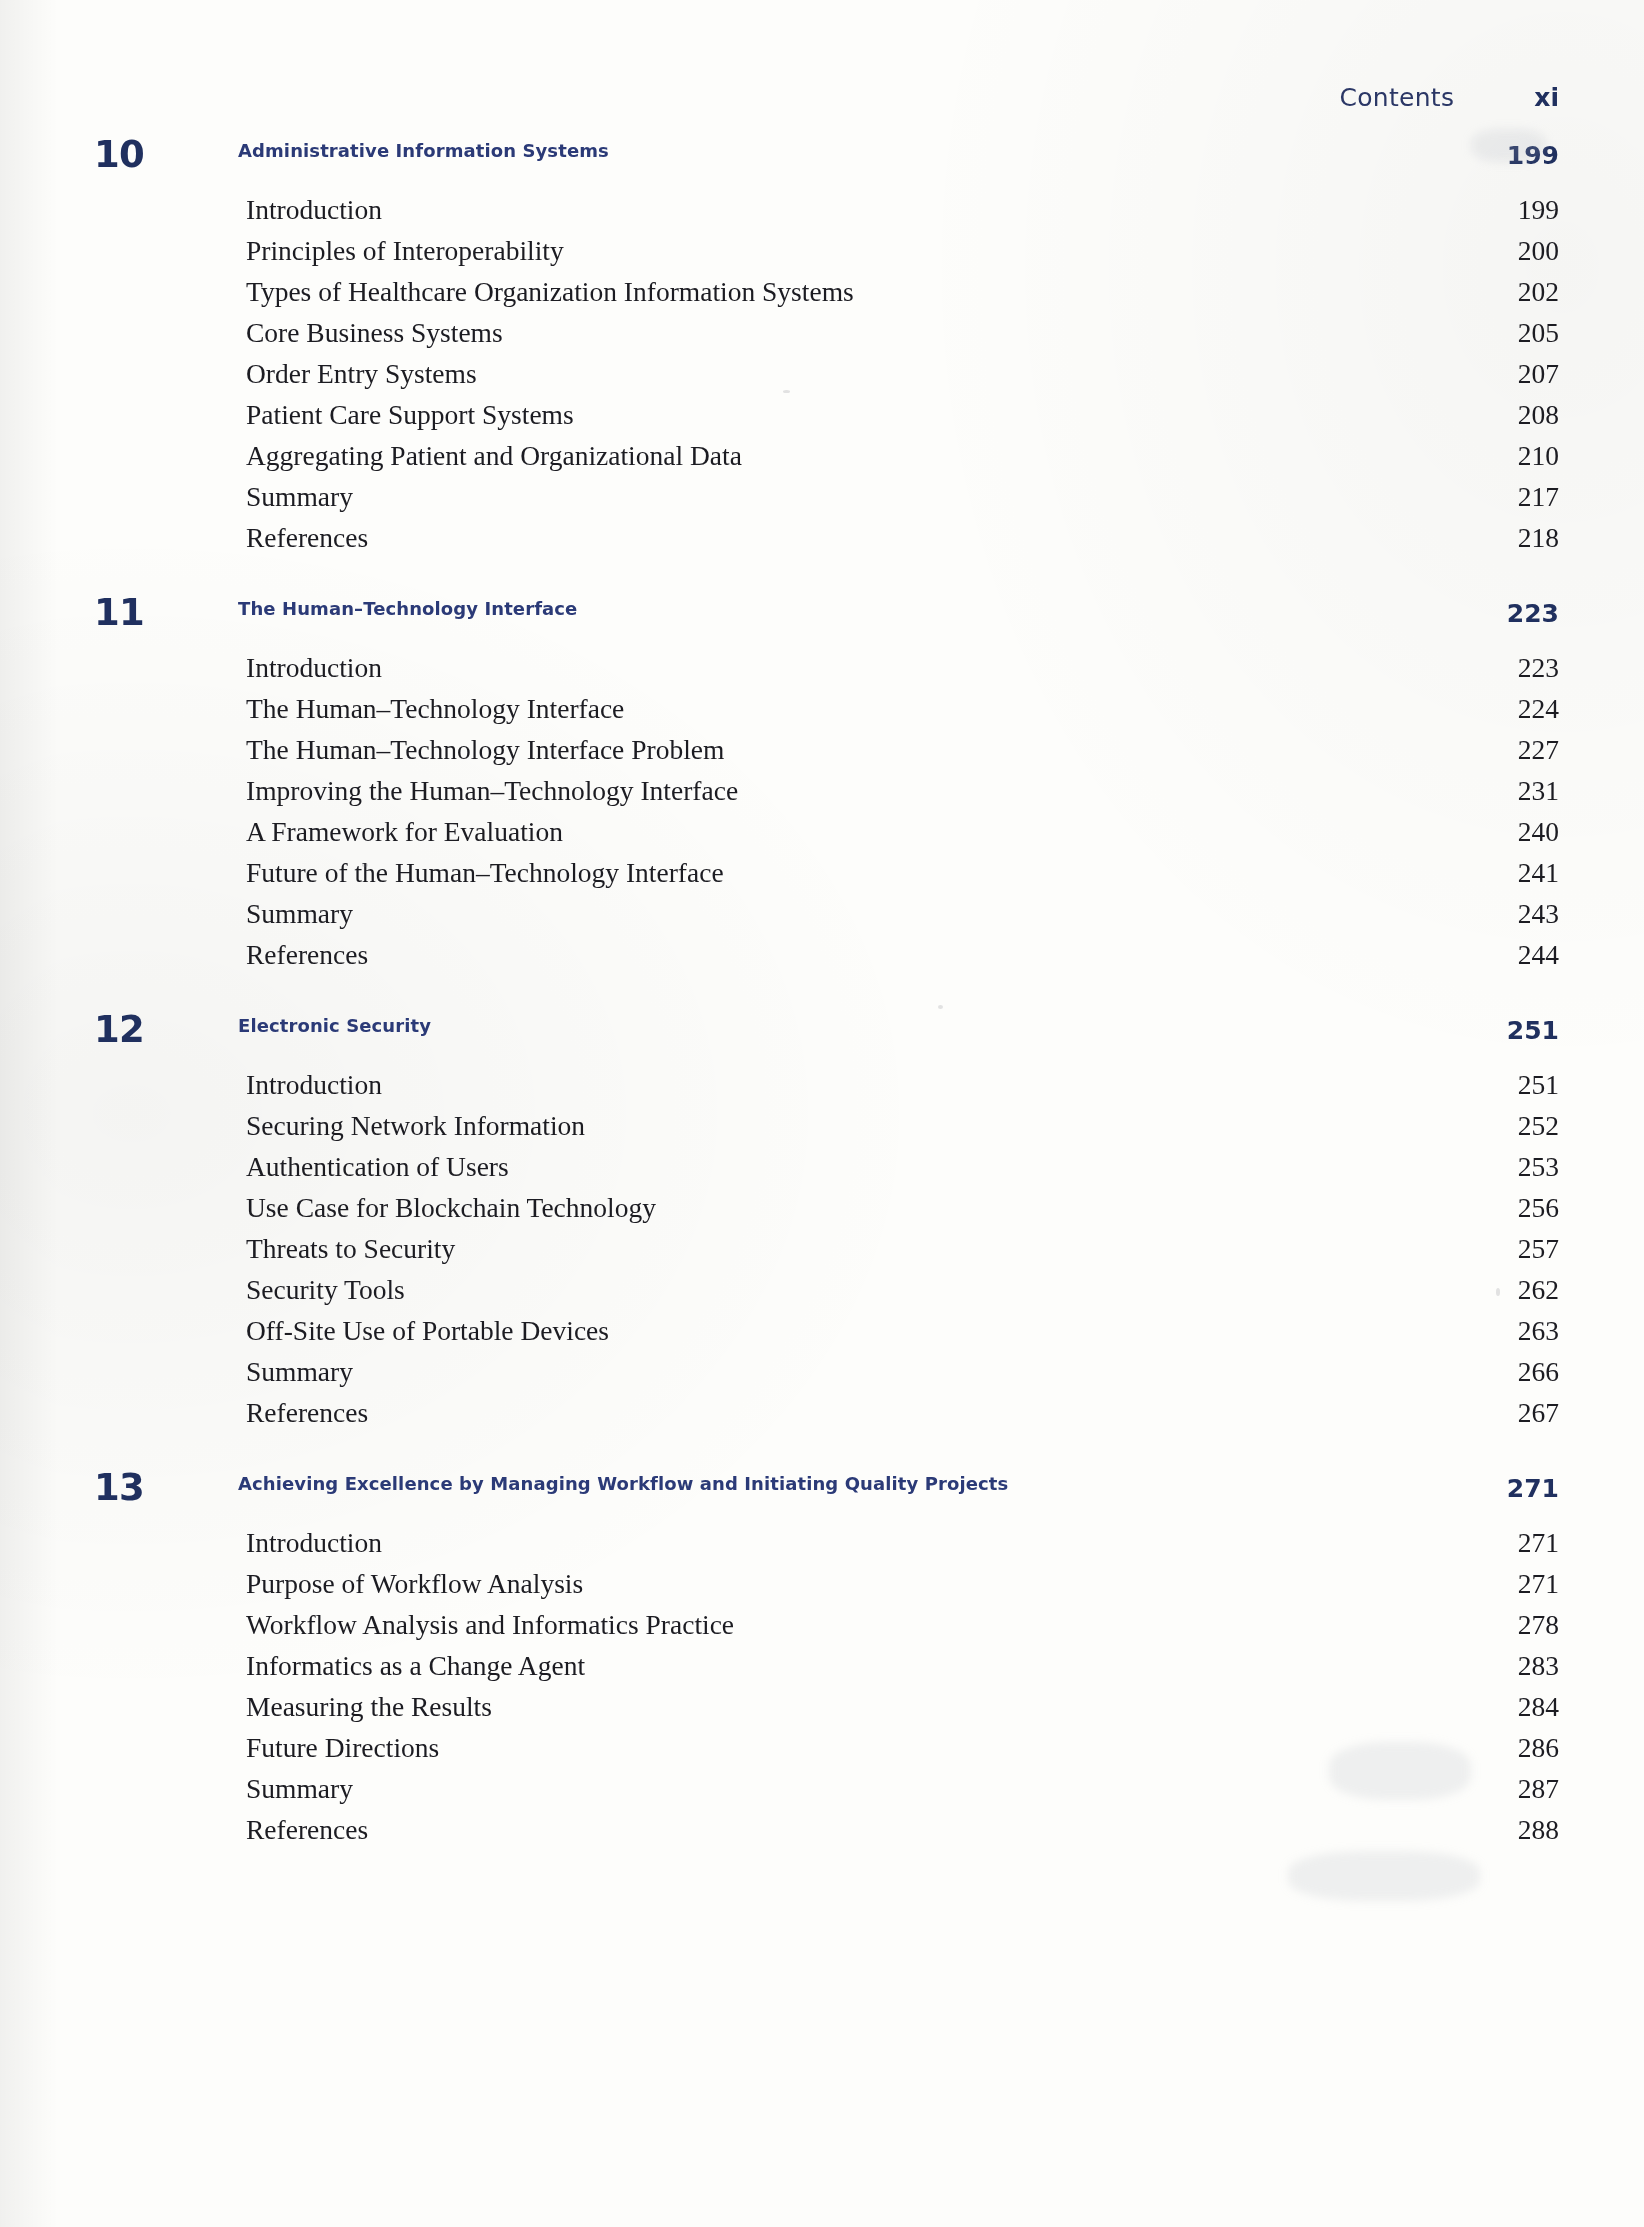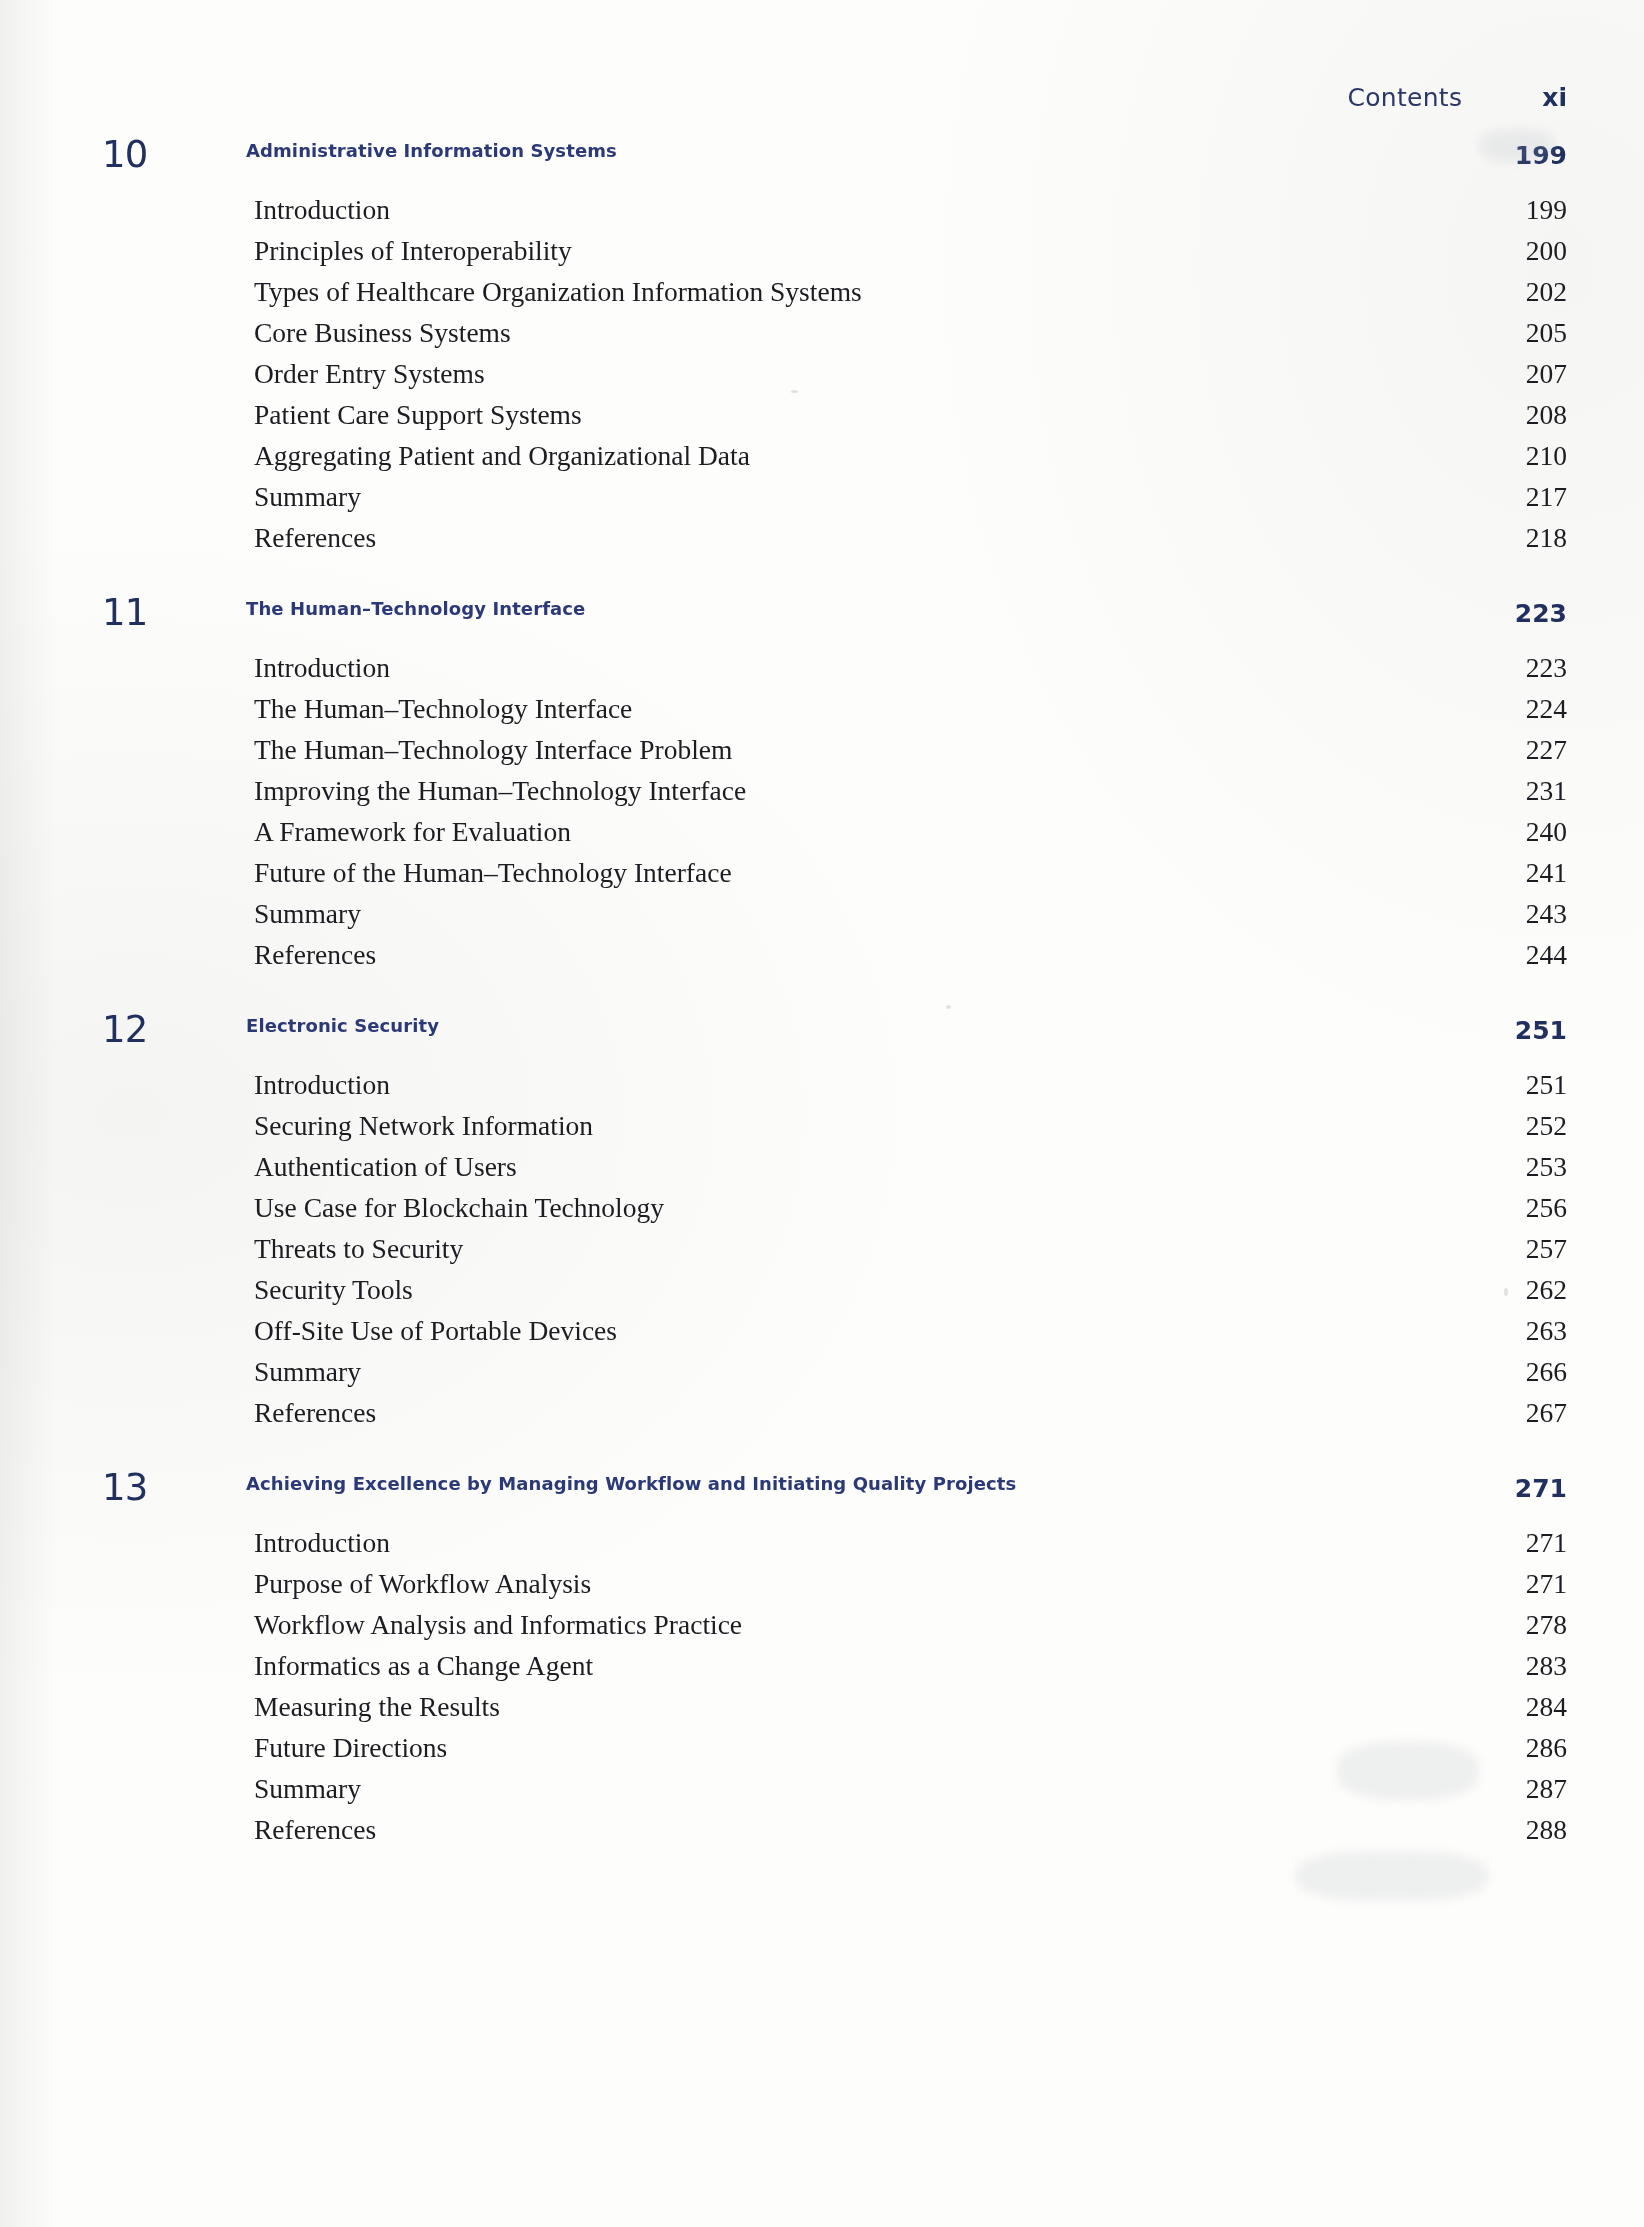--- a/index.html
+++ b/index.html
@@ -27,21 +27,21 @@
     position: absolute;
     inset: 0;
     background:
       radial-gradient(ellipse at 8% 50%, rgba(0,0,0,0.035), rgba(0,0,0,0) 38%),
       radial-gradient(ellipse at 95% 12%, rgba(0,0,0,0.03), rgba(0,0,0,0) 30%),
       linear-gradient(90deg, rgba(0,0,0,0.05) 0px, rgba(0,0,0,0.0) 58px);
     pointer-events: none;
   }
   .content {
     position: absolute;
-    left: 12px;
+    left: 4px;
     top: 0;
     width: 1406px;
     height: 2227px;
   }
 
   
   .running-head {
     position: absolute;
     top: 57px;
     left: 0;
@@ -78,21 +78,21 @@
   }
   .chapter-head {
     position: relative;
     height: 52px;
   }
   .chapter-number {
     position: absolute;
     left: 90px;
     top: 0px;
     font-family: "DejaVu Sans", sans-serif;
-    font-weight: normal;
+    font-weight: bold;
     font-size: 37px;
     color: #20305f;
     letter-spacing: -0.8px;
   }
   .chapter-title {
     position: absolute;
     left: 234px;
     top: 6.7px;
     font-family: "DejaVu Sans", sans-serif;
     font-weight: bold;

